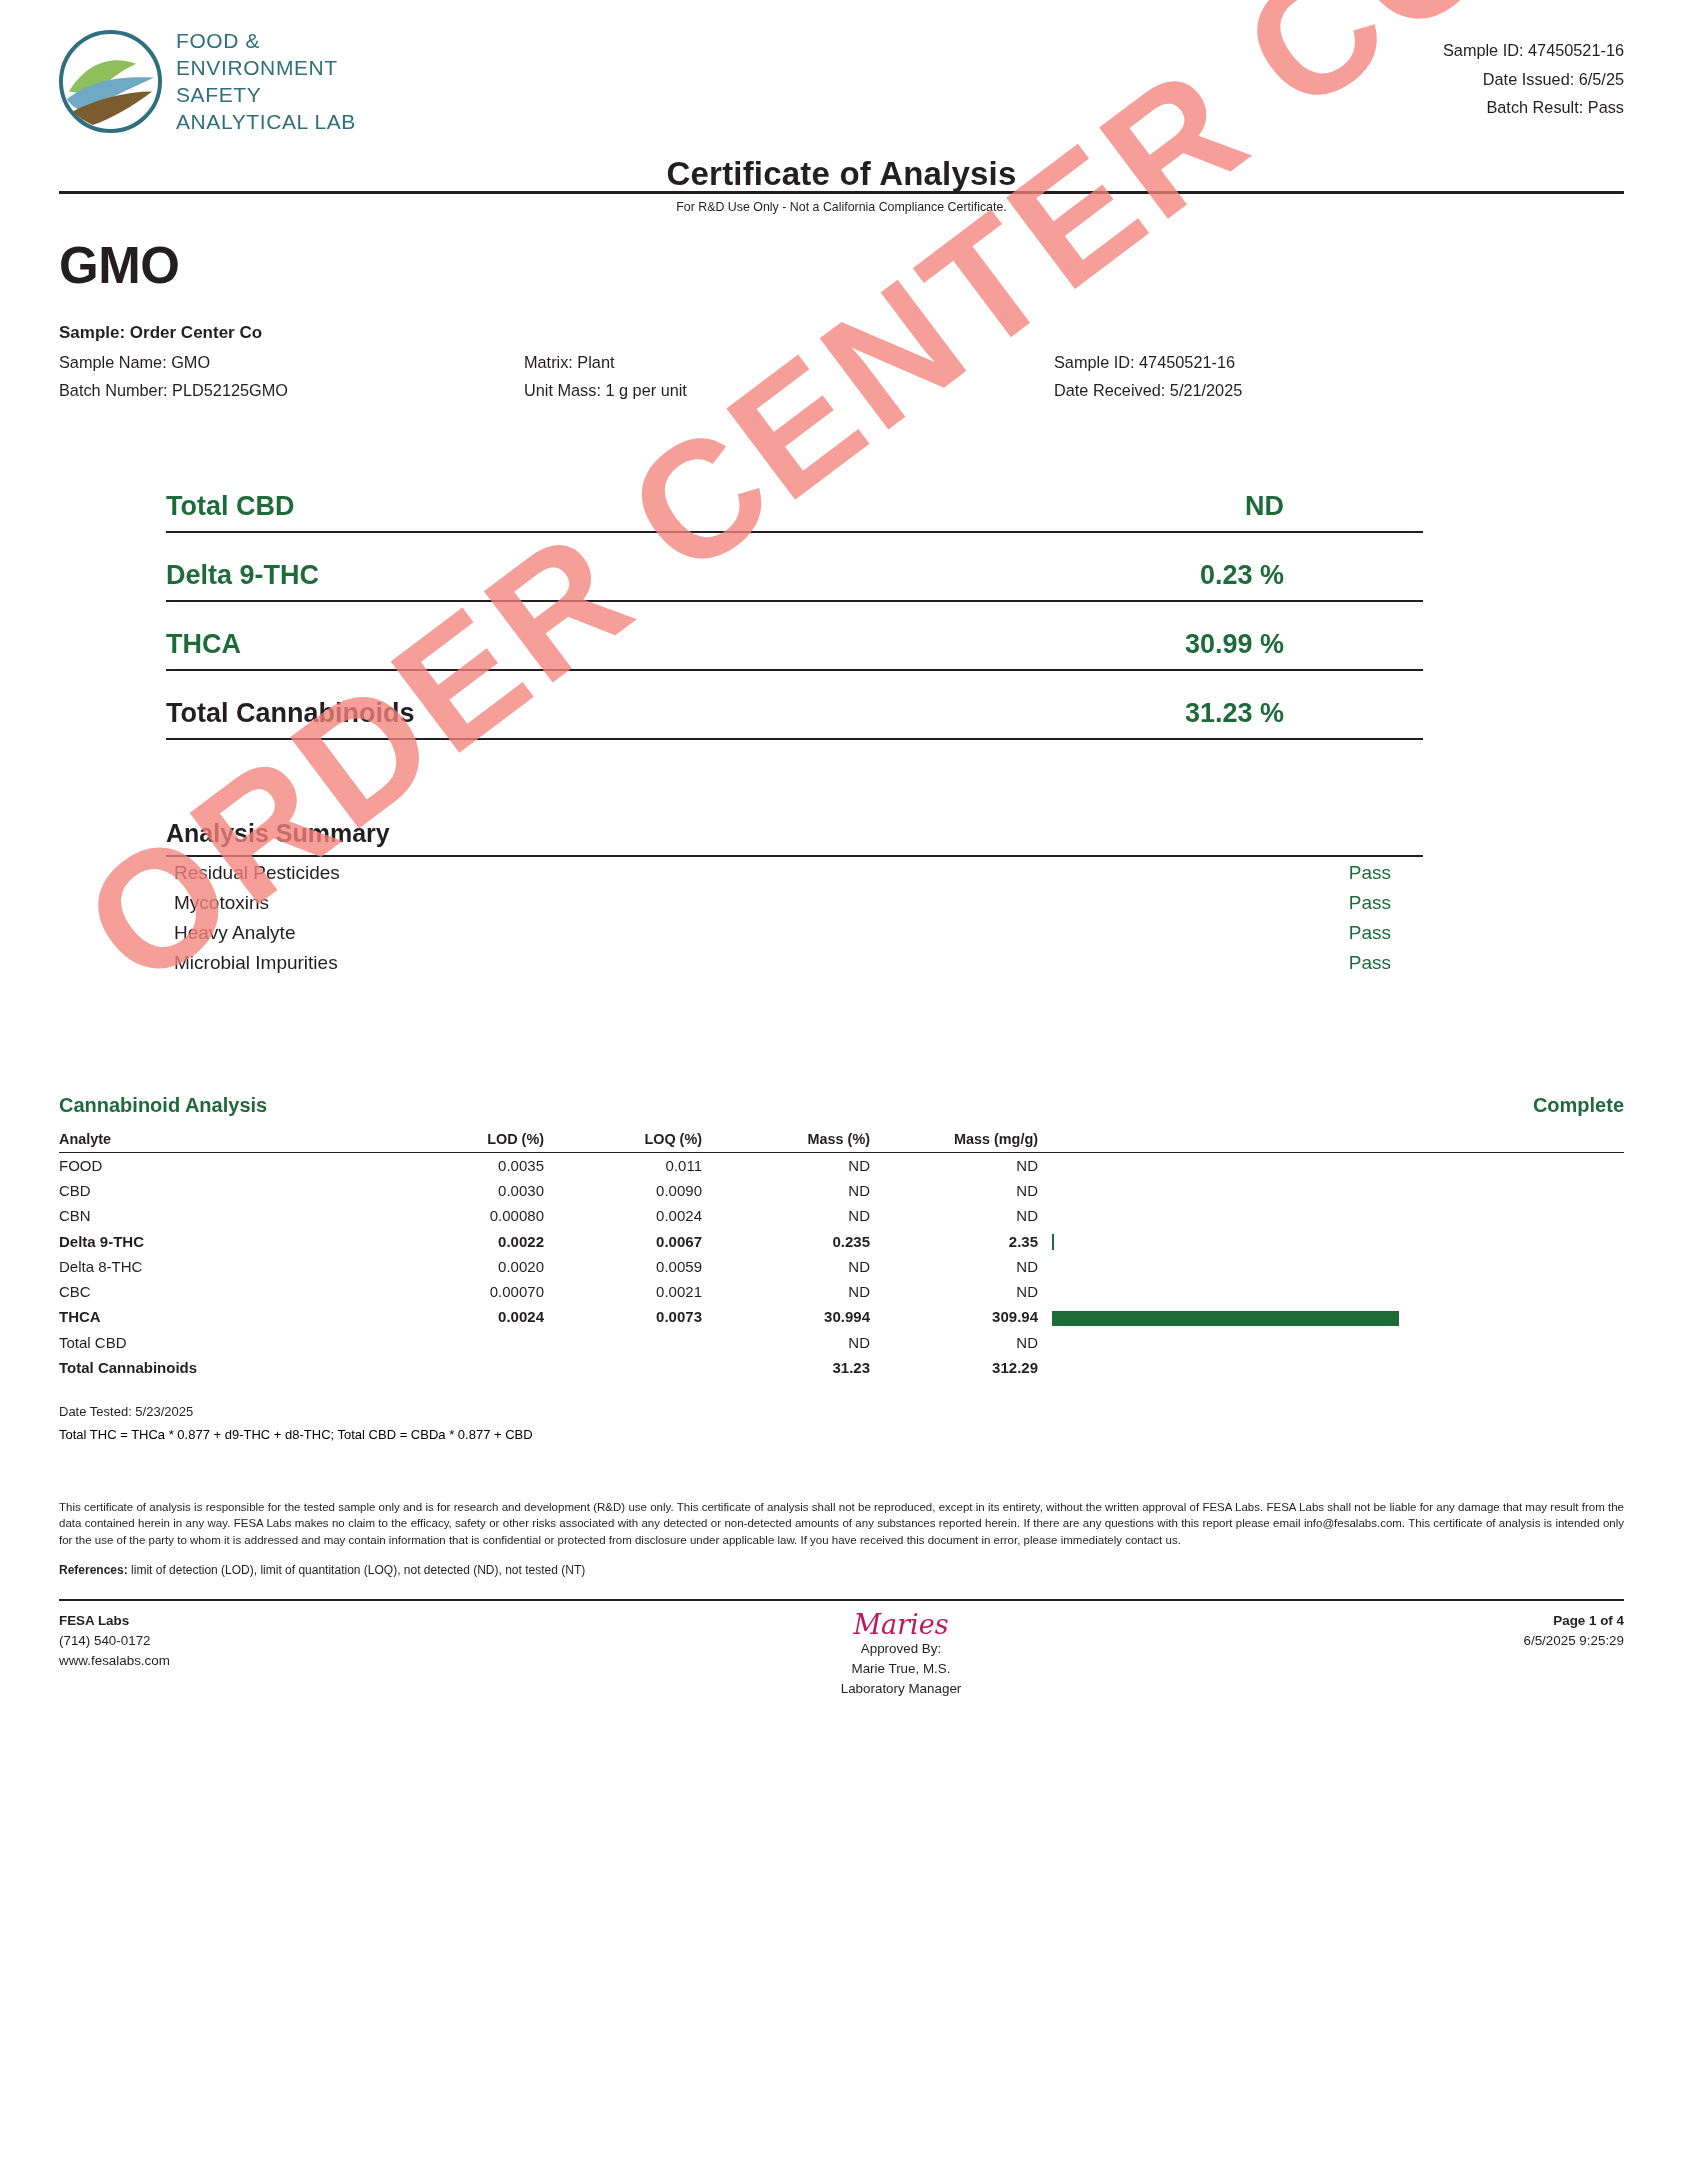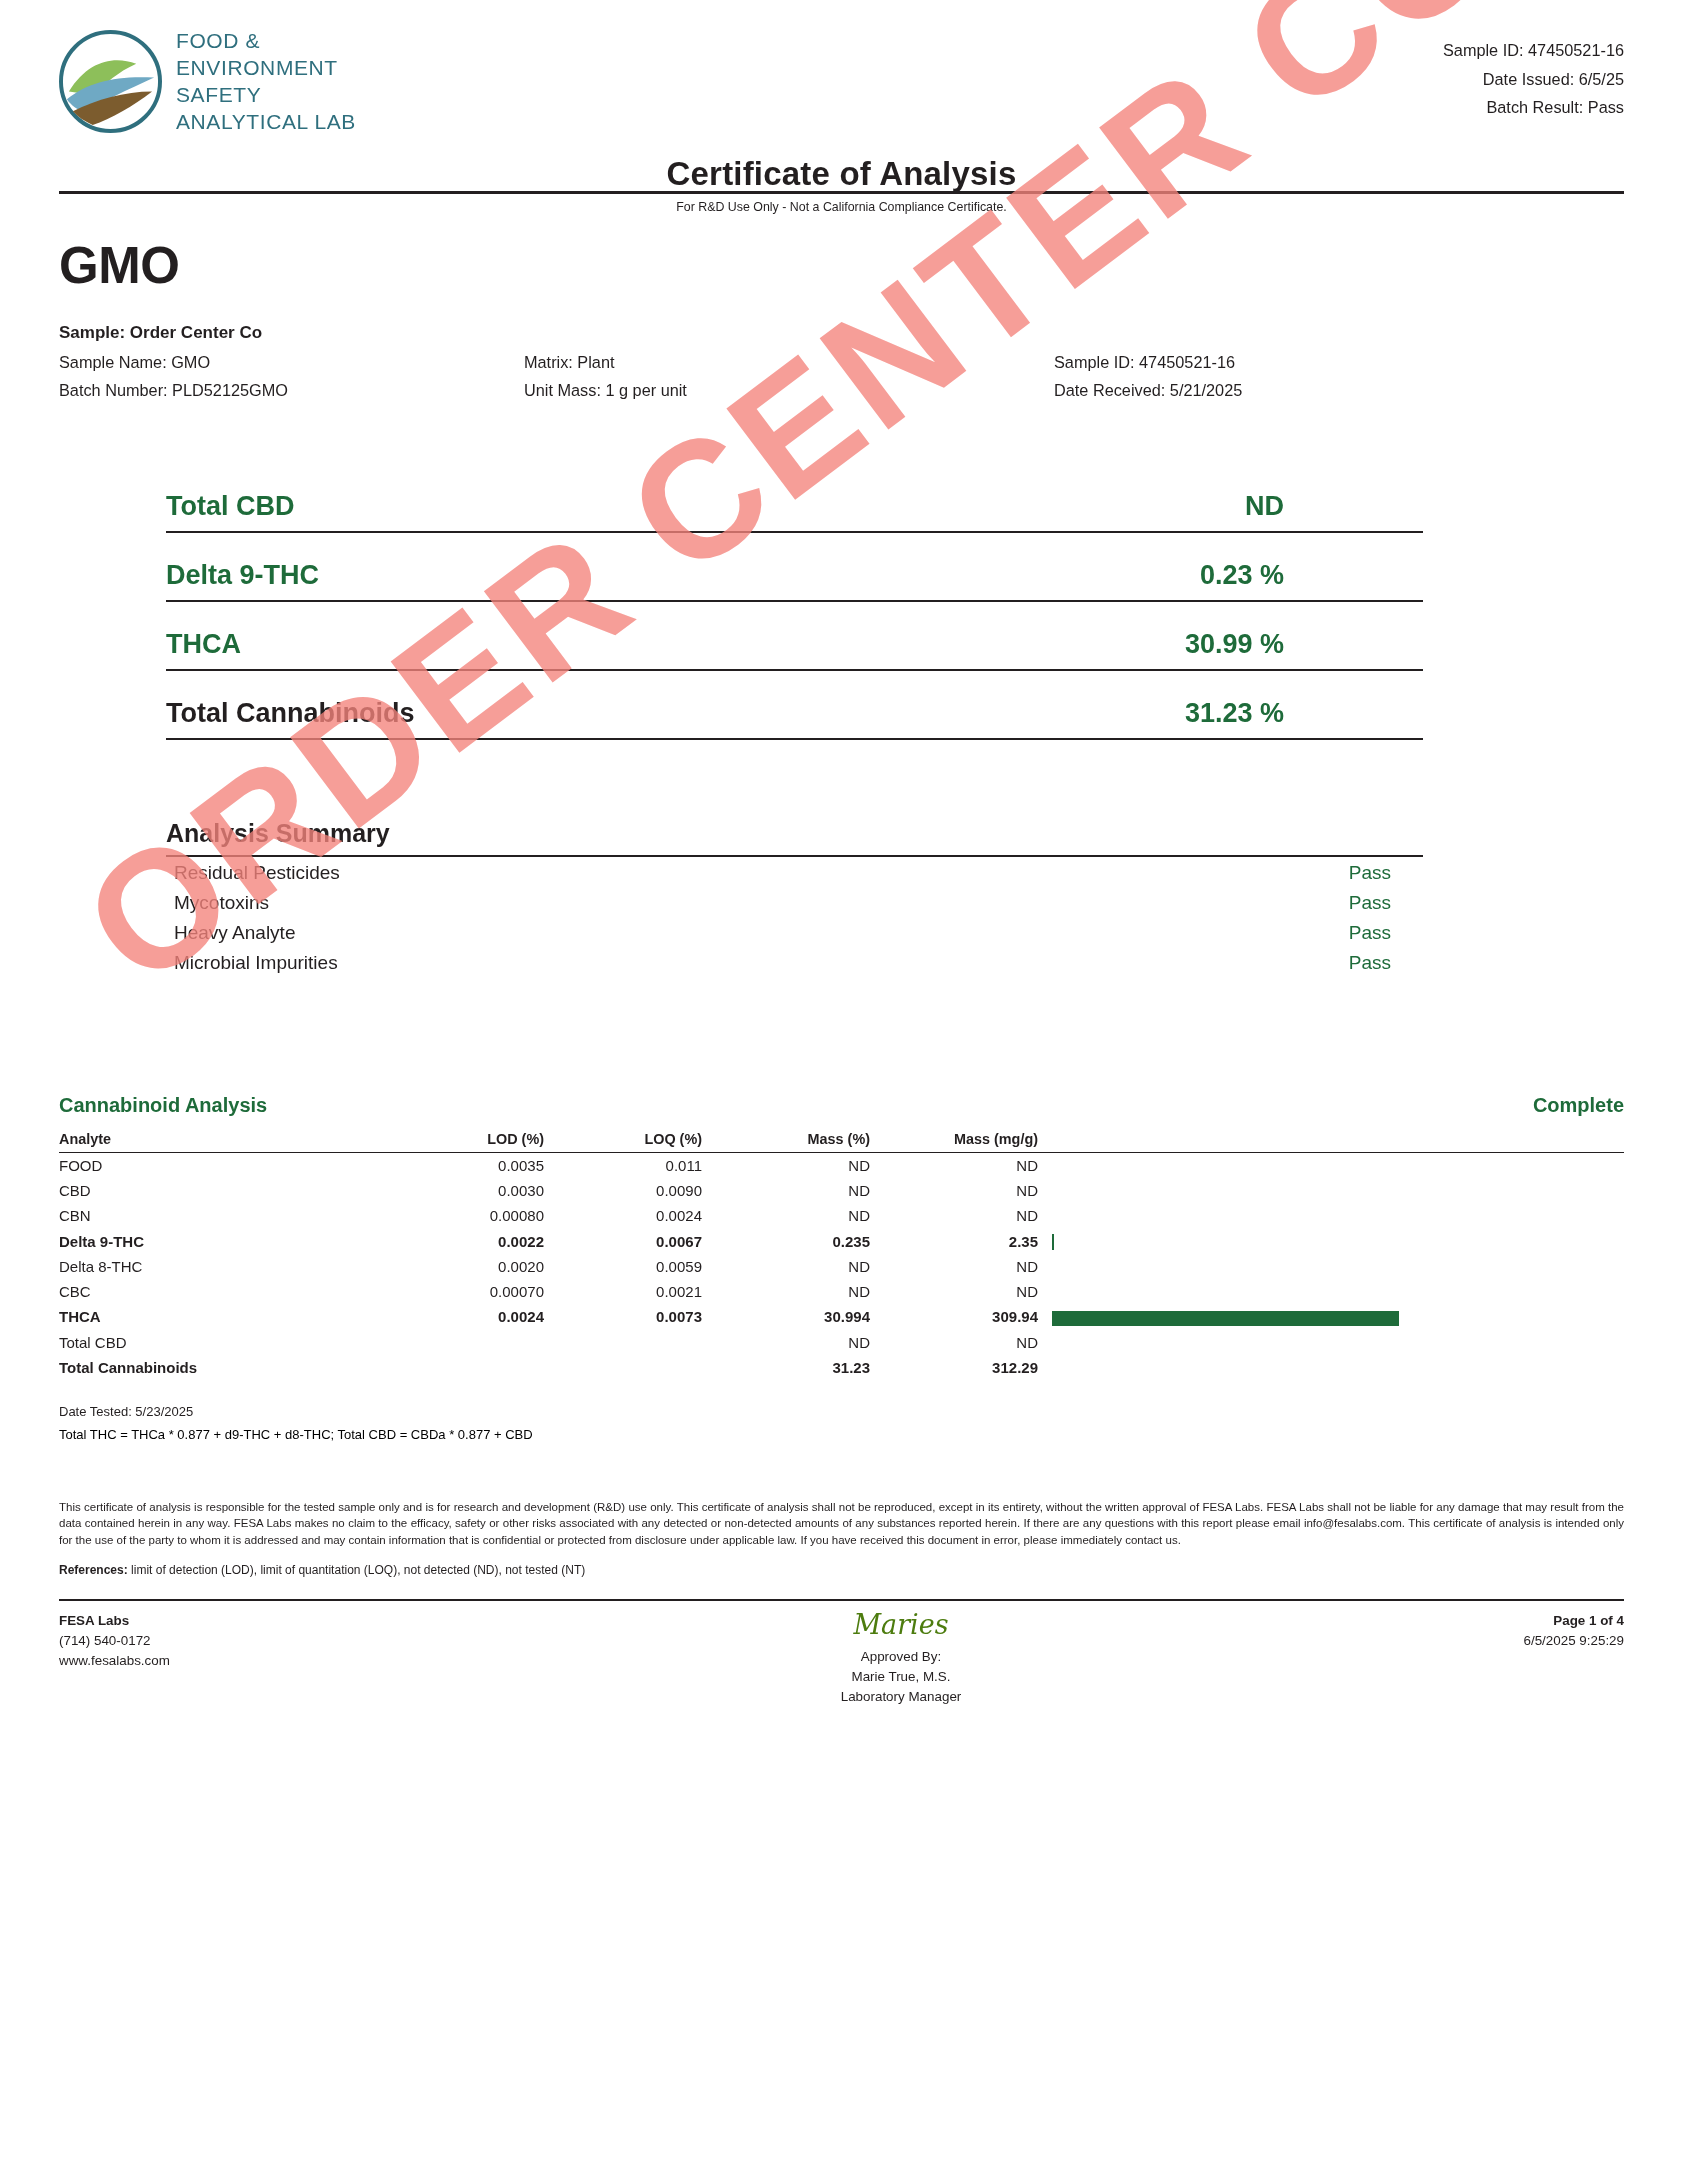--- a/index.html
+++ b/index.html
@@ -244,23 +244,23 @@
   .footer .left { width: 416px; }
   .footer .left b { font-weight: bold; }
   .footer .center {
     flex: 1;
     text-align: center;
   }
   .signature {
     font-family: "DejaVu Serif", serif;
     font-style: italic;
     font-size: 27px;
-    color: #4d7c0f;
+    color: #be185d;
     line-height: 1;
-    margin-bottom: 9px;
+    margin-bottom: 1px;
   }
   .footer .right {
     width: 297px;
     text-align: right;
   }
   .footer .right b { font-weight: bold; }
 
   
   .watermark {
     position: absolute;

